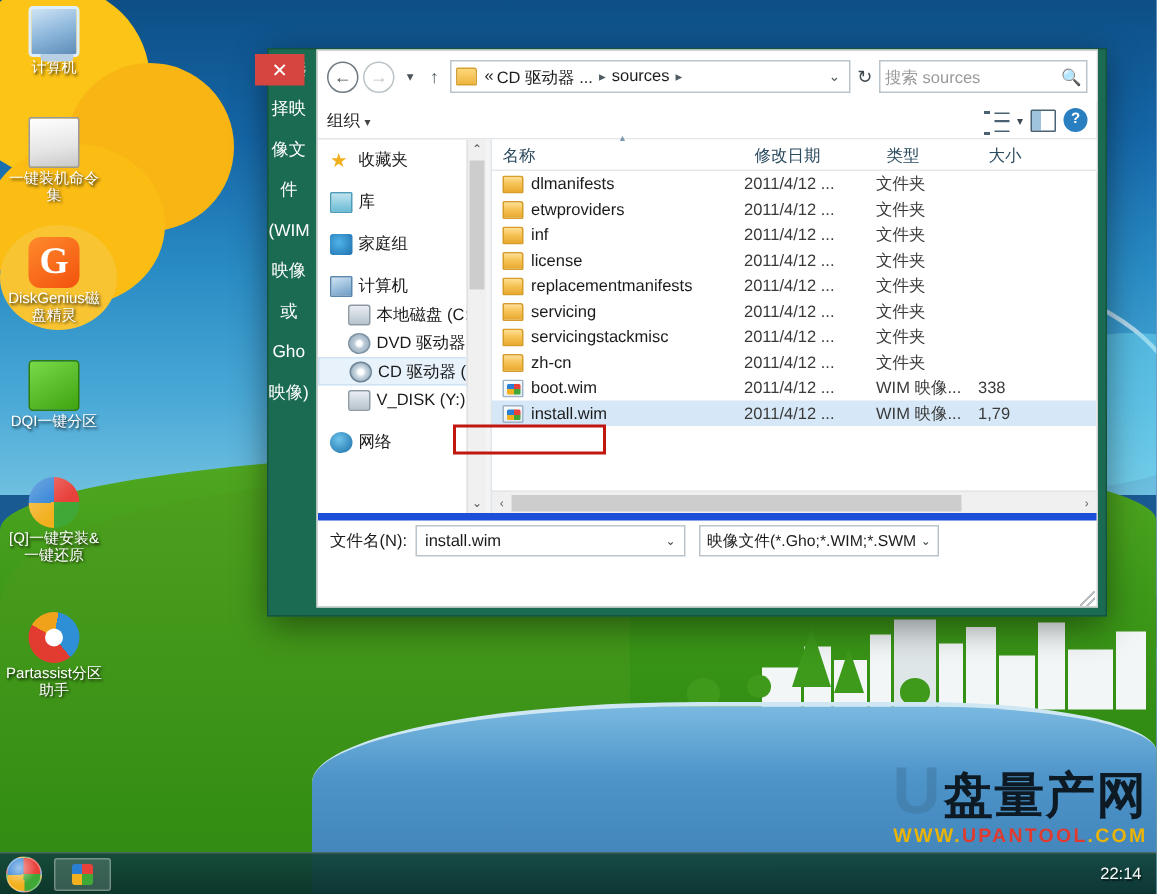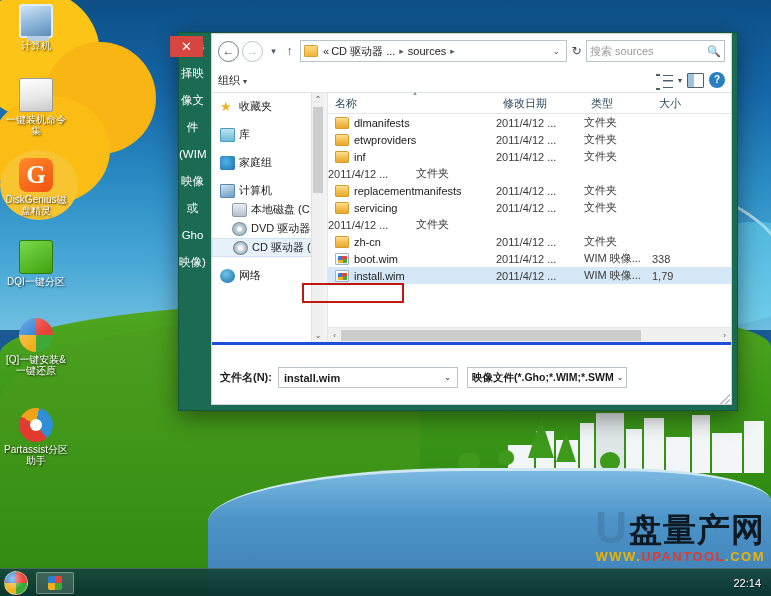--- a/index.html
+++ b/index.html
@@ -348,23 +348,22 @@
     height: 15px; flex: 0 0 15px; background: #f0f0f0;
     border-top: 1px solid #e6e6e6; display: flex; align-items: center;
     position: relative;
   }
   #hscroll .arw { width: 13px; text-align: center; font-size: 8px; color: #5a5a5a; cursor: pointer; }
   #hscroll .track { flex: 1 1 auto; height: 13px; position: relative; }
   #hscroll .thumb { position: absolute; left: 0; top: 1px; height: 11px; width: 300px; background: #cdcdcd; }
 
   
   #bottom {
-    flex: 0 0 62px; height: 62px; padding: 22px 8px 0 8px;
-    border-top: 3px solid #1d4ed8;
-    font-weight: bold;
+    flex: 0 0 62px; height: 62px; padding: 3px 8px 0 8px;
+    border-top: 5px solid #1d4ed8;
   }
   .brow { display: flex; align-items: center; margin-bottom: 6px; }
   .blabel { font-size: 11px; color: #1b1b1b; margin-right: 6px; }
   #filenamebox {
     width: 180px; height: 21px; border: 1px solid #b9c4cb; background: #fff;
     display: flex; align-items: center; padding: 0 2px 0 5px;
     font-size: 11px; color: #1b1b1b; cursor: text;
   }
   #filenamebox .chev { margin-left: auto; font-size: 8px; color: #3f4a50; padding: 0 4px; }
   #filterbox {
@@ -579,20 +578,24 @@
             <span>本地磁盘 (C:)</span>
           </div>
           <div class="navitem child">
             <span class="nglyph g-dvd"></span>
             <span>DVD 驱动器 (D:)</span>
           </div>
           <div class="navitem child sel">
             <span class="nglyph g-cd"></span>
             <span>CD 驱动器 (E:) G</span>
           </div>
+          <div class="navitem child">
+            <span class="nglyph g-drive"></span>
+            <span>V_DISK (Y:)</span>
+          </div>
           <div class="navspace"></div>
           <div class="navitem">
             <span class="nglyph g-net"></span>
             <span>网络</span>
           </div>
 
           <div id="navscroll">
             <div class="arw">⌃</div>
             <div class="thumb"></div>
             <div class="arw bot">⌄</div>
@@ -632,20 +635,24 @@
             <div class="frow">
               <div class="fn">
                   <span class="ficon folder"></span>
                   <span>inf</span>
                 </div>
               <div class="fd">2011/4/12 ...</div>
               <div class="ft">文件夹</div>
               <div class="fs"></div>
             </div>
             <div class="frow">
+              <div class="fn">
+                  <span class="ficon folder"></span>
+                  <span>license</span>
+                </div>
               <div class="fd">2011/4/12 ...</div>
               <div class="ft">文件夹</div>
               <div class="fs"></div>
             </div>
             <div class="frow">
               <div class="fn">
                   <span class="ficon folder"></span>
                   <span>replacementmanifests</span>
                 </div>
               <div class="fd">2011/4/12 ...</div>
@@ -655,20 +662,24 @@
             <div class="frow">
               <div class="fn">
                   <span class="ficon folder"></span>
                   <span>servicing</span>
                 </div>
               <div class="fd">2011/4/12 ...</div>
               <div class="ft">文件夹</div>
               <div class="fs"></div>
             </div>
             <div class="frow">
+              <div class="fn">
+                  <span class="ficon folder"></span>
+                  <span>servicingstackmisc</span>
+                </div>
               <div class="fd">2011/4/12 ...</div>
               <div class="ft">文件夹</div>
               <div class="fs"></div>
             </div>
             <div class="frow">
               <div class="fn">
                   <span class="ficon folder"></span>
                   <span>zh-cn</span>
                 </div>
               <div class="fd">2011/4/12 ...</div>

